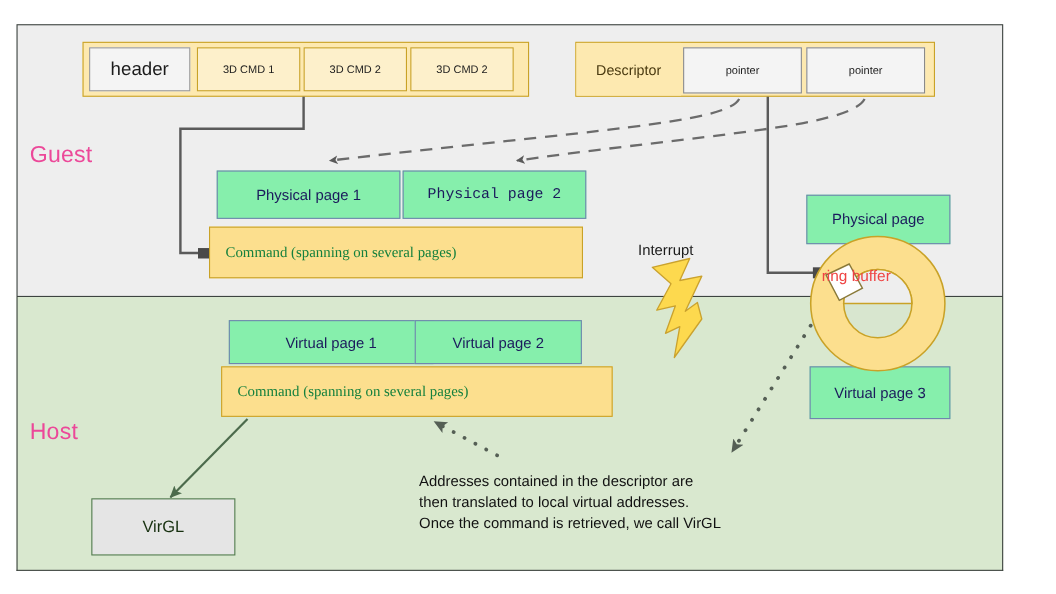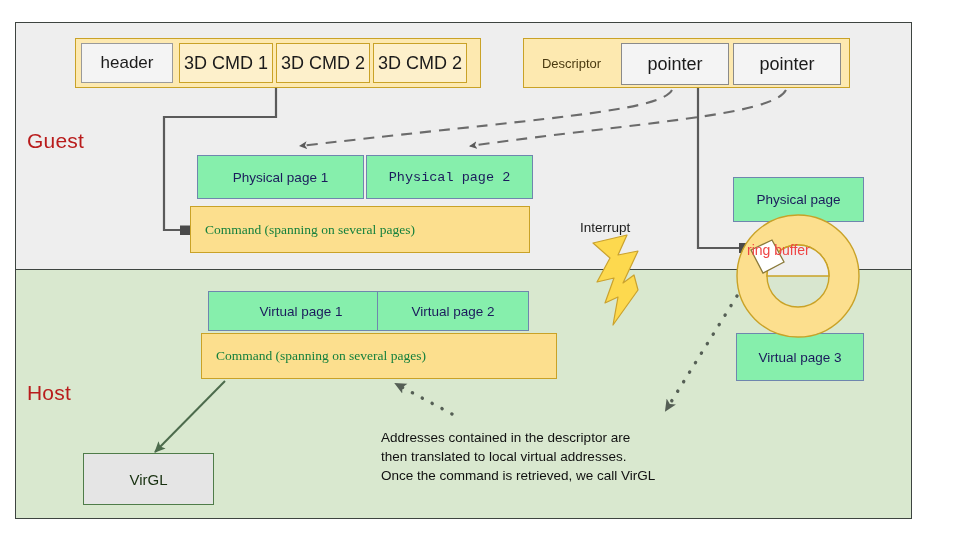--- a/index.html
+++ b/index.html
@@ -35,21 +35,21 @@
   }
   #host-region {
     left: 15px; top: 270px;
     width: 897px; height: 249px;
     background: #d9e8cf;
     border-top: none;
   }
   .region-label {
     position: absolute;
     font-size: 21px;
-    color: #b91c1c;
+    color: #ec4899;
     letter-spacing: 0.2px;
   }
   #guest-label { left: 27px; top: 129px; }
   #host-label  { left: 27px; top: 381px; }
 
   
   .box {
     position: absolute;
     box-sizing: border-box;
     display: flex;
@@ -67,21 +67,21 @@
     width: 406px; height: 50px;
     background: #fde9b0;
     border: 1.2px solid #c9a227;
   }
   .strip-cell {
     position: absolute;
     box-sizing: border-box;
     display: flex;
     align-items: center;
     justify-content: center;
-    font-size: 18px;
+    font-size: 10px;
     color: #1b1b1b;
     white-space: nowrap;
   }
   #cell-header {
     left: 81px; top: 43px;
     width: 92px; height: 40px;
     background: #f4f4f4;
     border: 1.2px solid #9a9a9a;
     font-size: 17px;
   }

